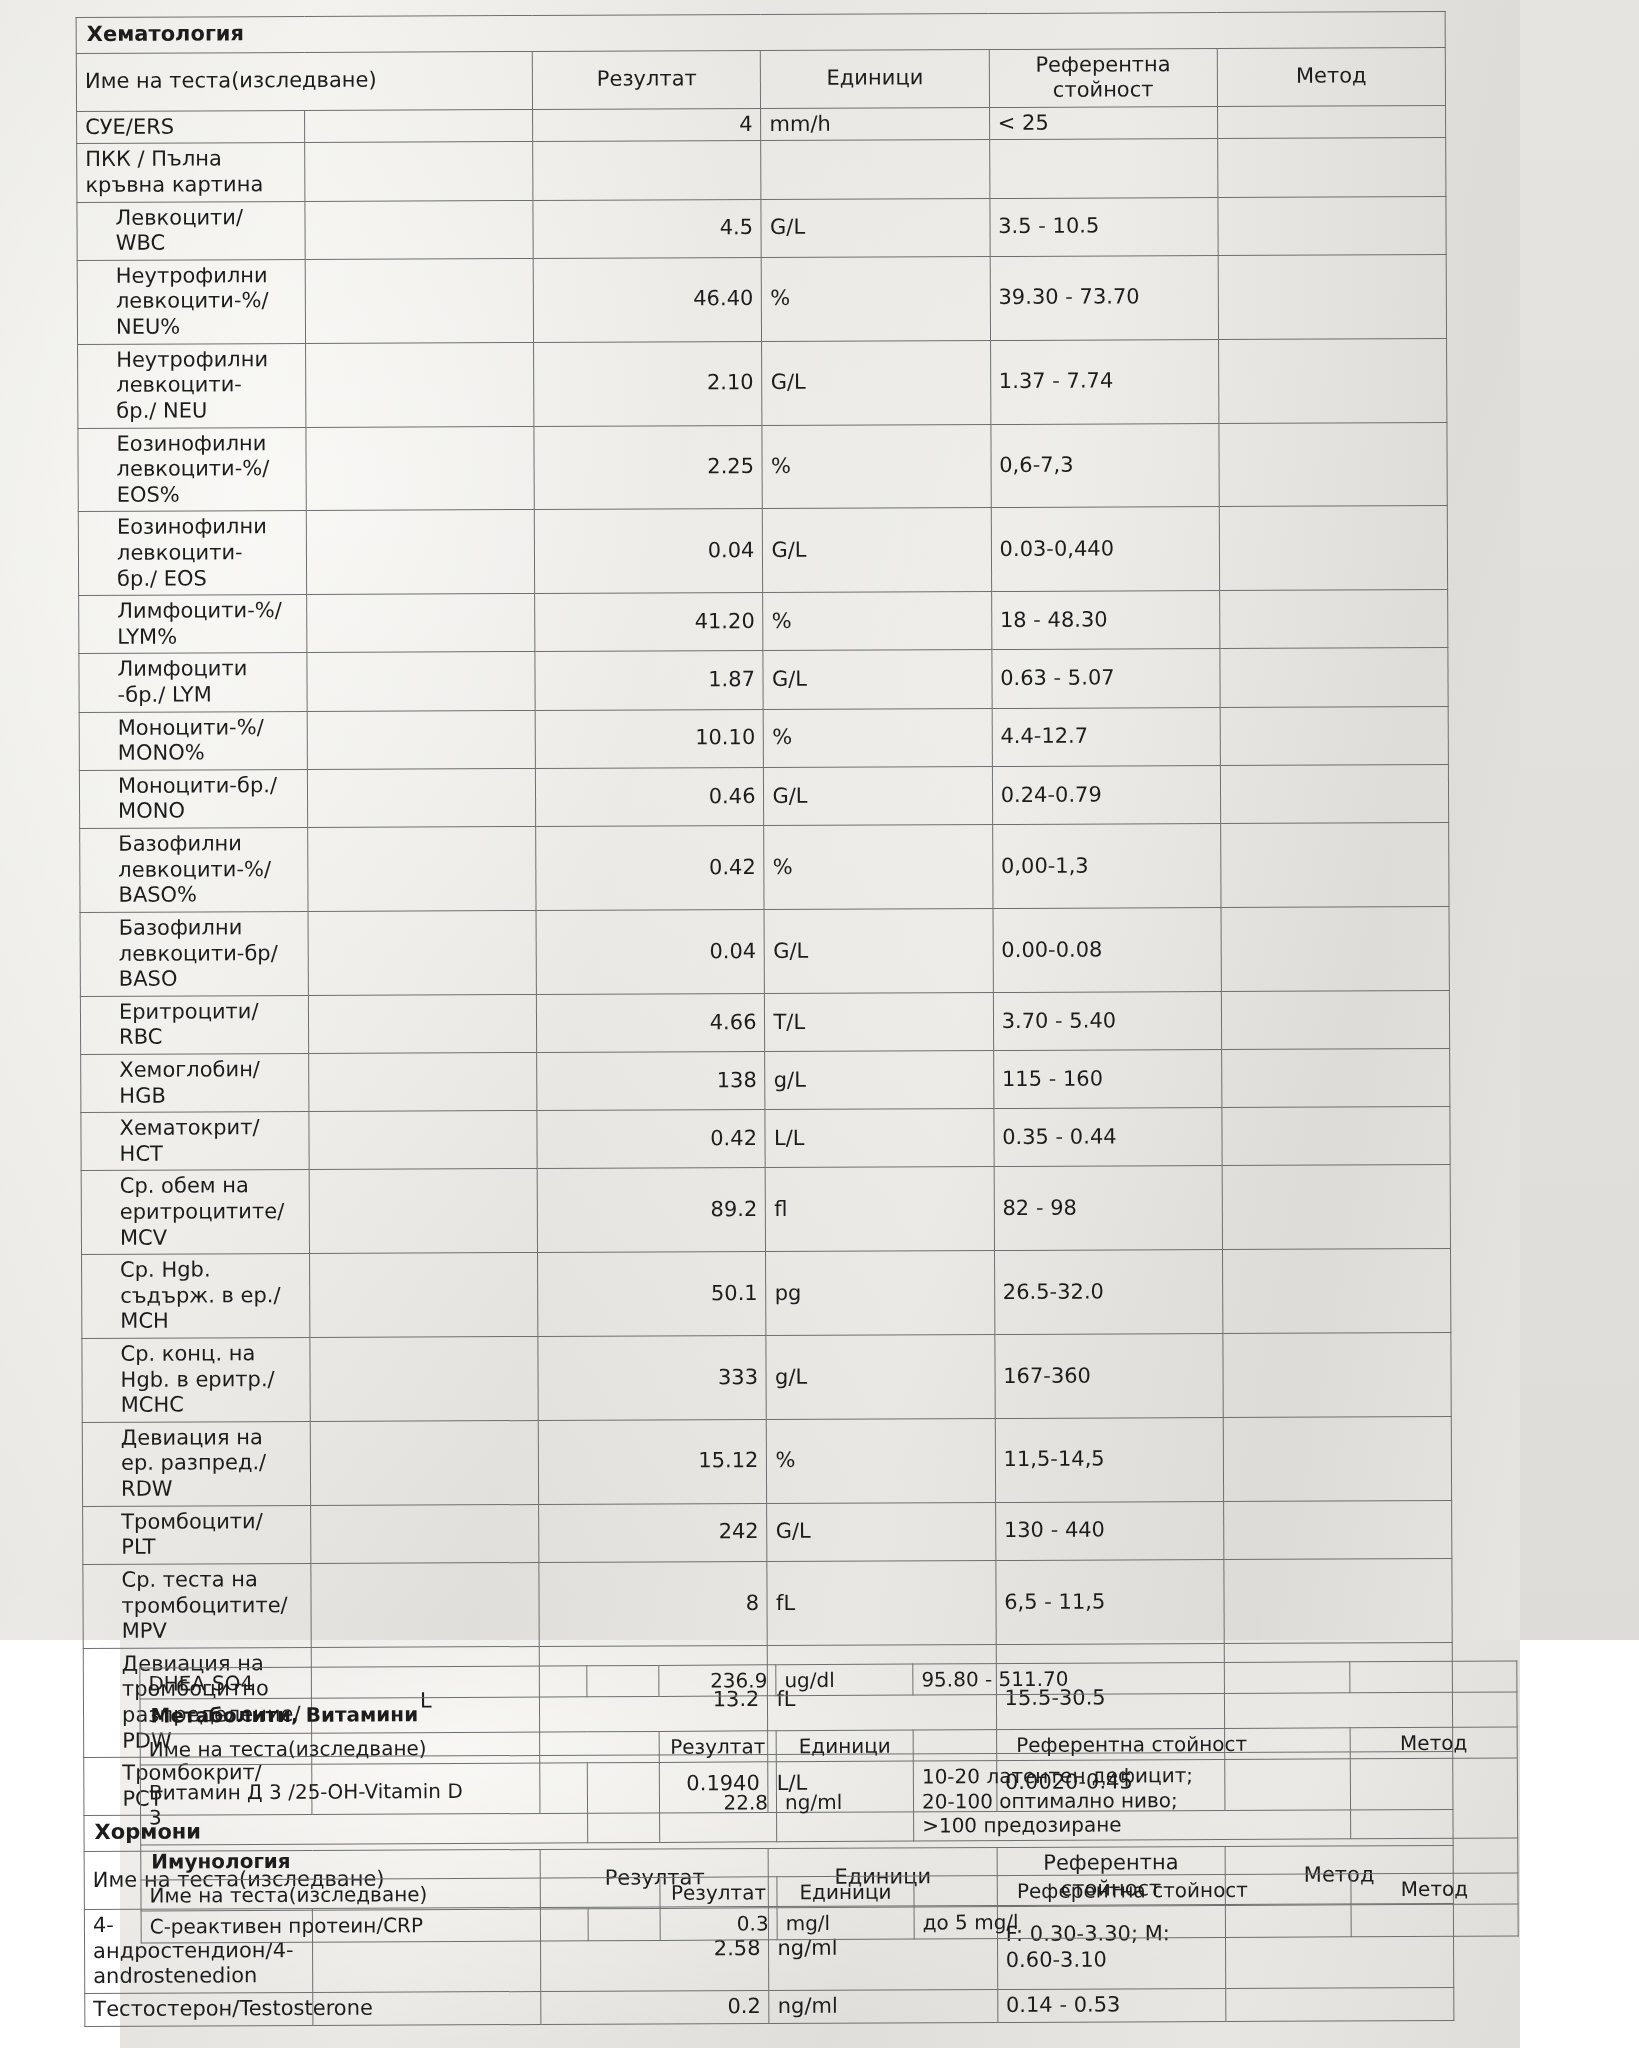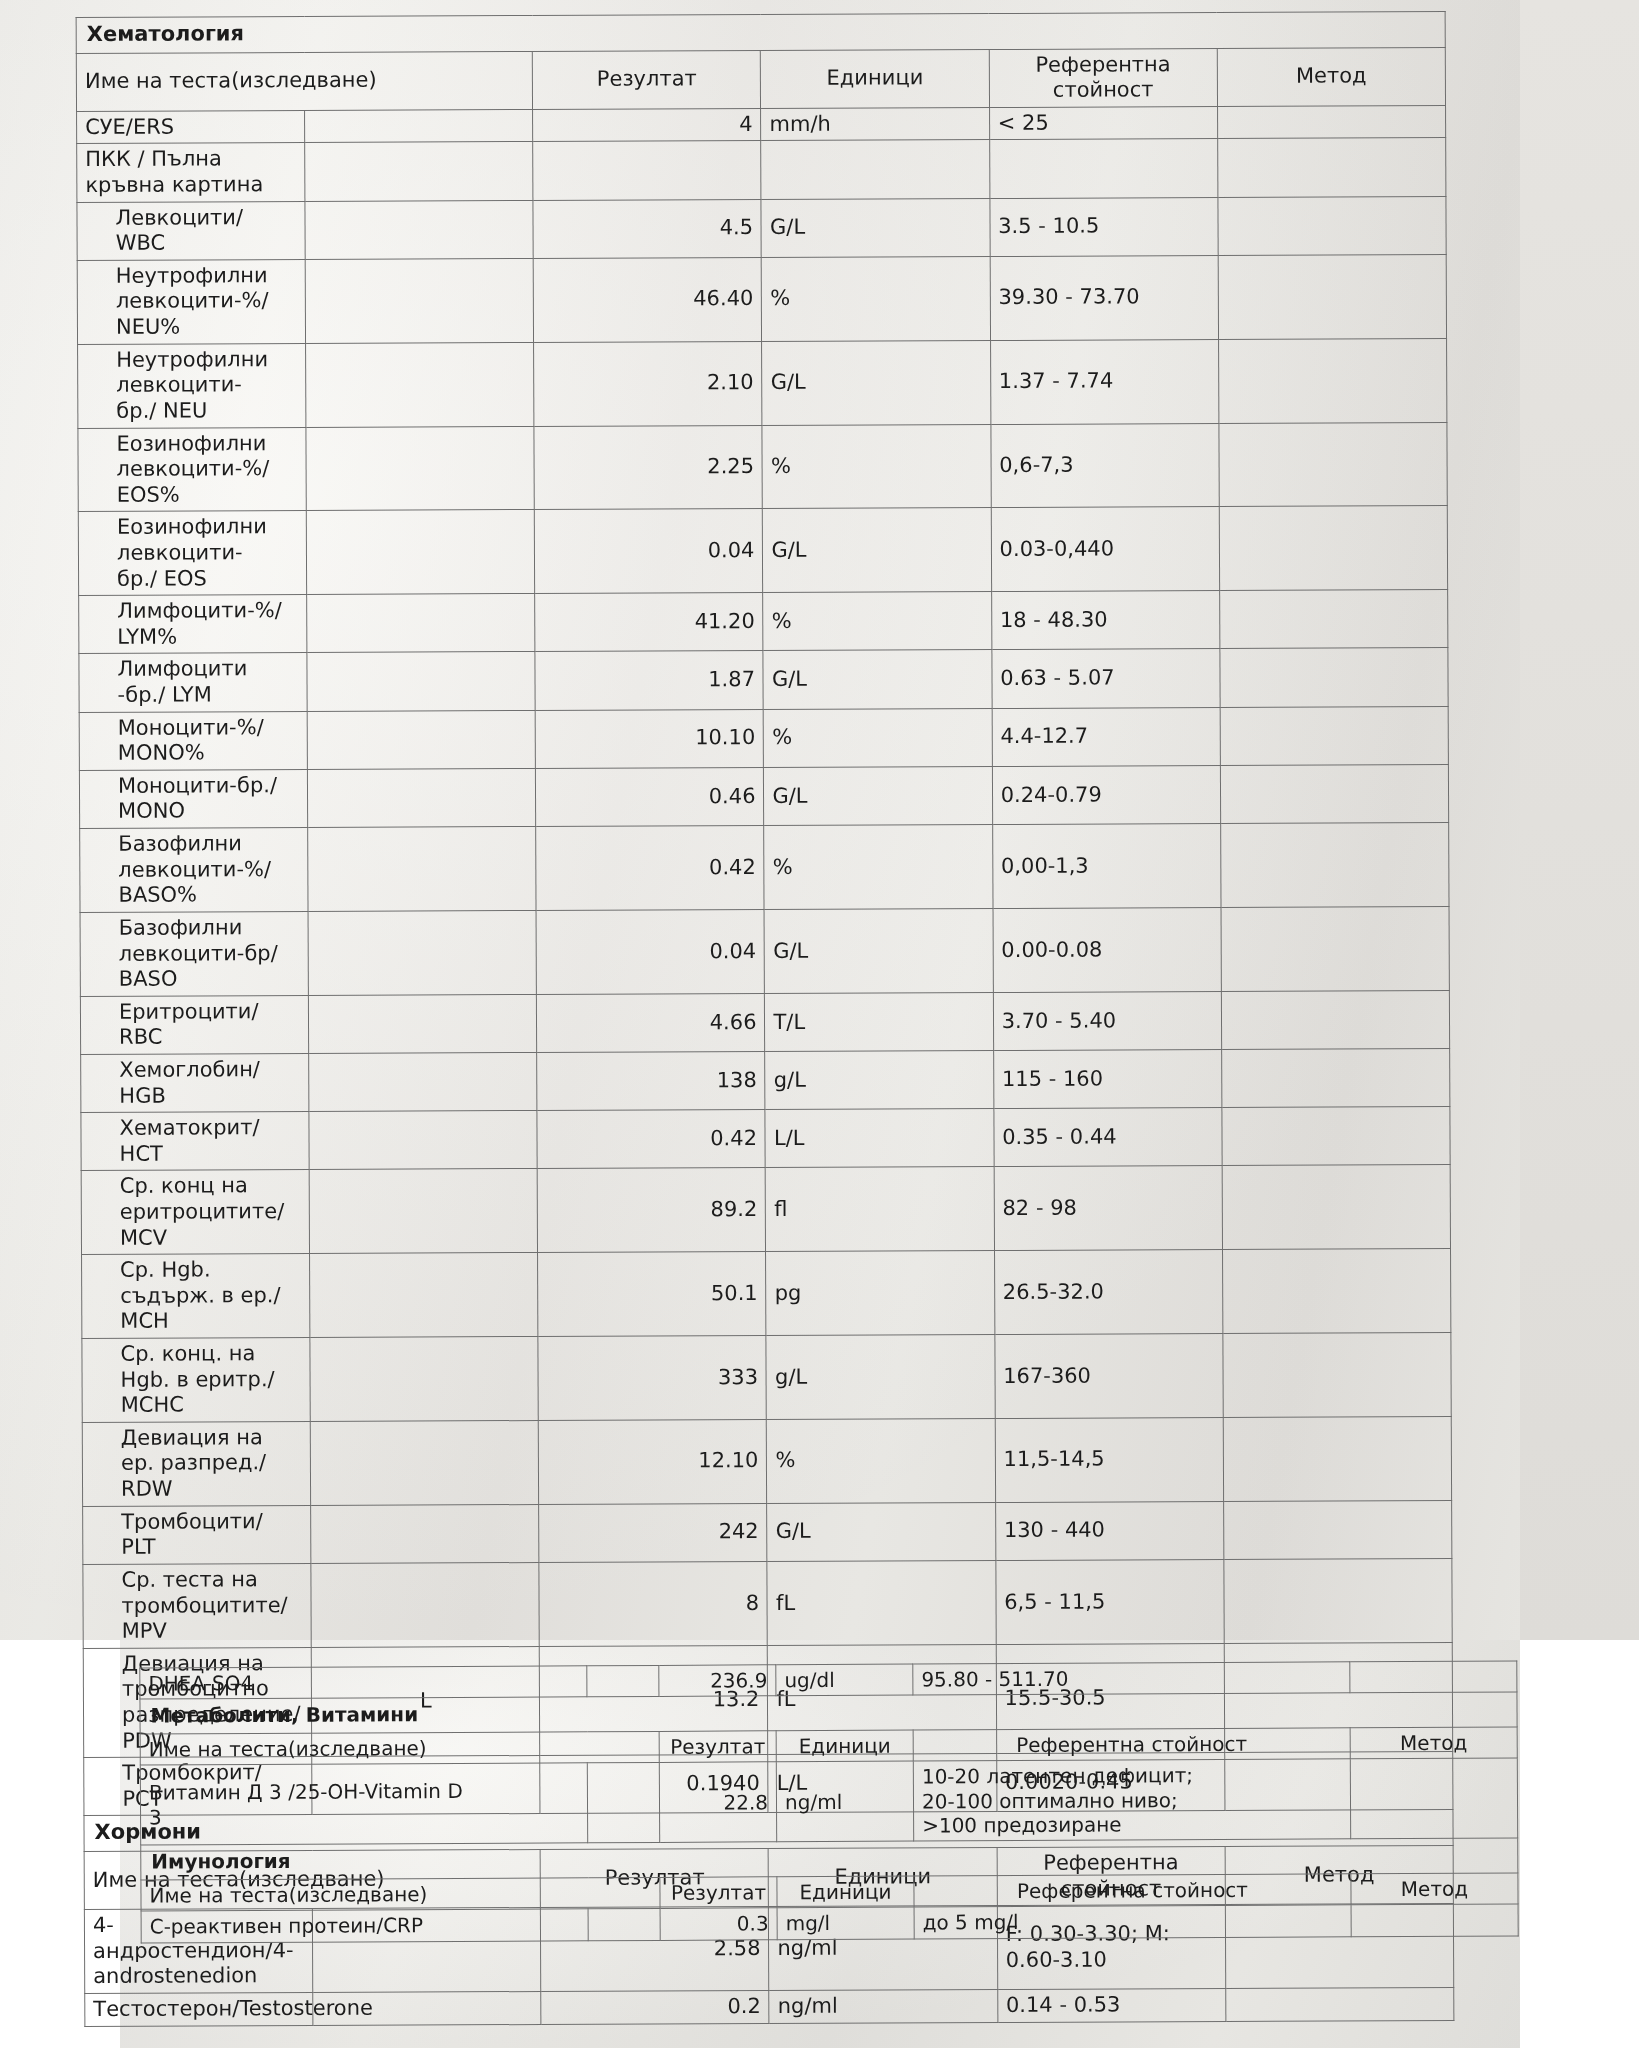--- a/index.html
+++ b/index.html
@@ -271,21 +271,21 @@
       </tr>
       <tr>
         <td class="c-name nowrapish indent1">Хематокрит/ HCT</td>
         <td class="c-flag"></td>
         <td class="c-res">0.42</td>
         <td class="c-units">L/L</td>
         <td class="c-ref nowrapish">0.35 - 0.44</td>
         <td class="c-meth"></td>
       </tr>
       <tr>
-        <td class="c-name nowrapish indent1">Ср. конц на еритроцитите/
+        <td class="c-name nowrapish indent1">Ср. обем на еритроцитите/
 MCV</td>
         <td class="c-flag"></td>
         <td class="c-res">89.2</td>
         <td class="c-units">fl</td>
         <td class="c-ref nowrapish">82 - 98</td>
         <td class="c-meth"></td>
       </tr>
       <tr>
         <td class="c-name nowrapish indent1">Ср. Hgb. съдърж. в ер./ MCH</td>
         <td class="c-flag"></td>
@@ -300,21 +300,21 @@
         <td class="c-flag"></td>
         <td class="c-res">333</td>
         <td class="c-units">g/L</td>
         <td class="c-ref nowrapish">167-360</td>
         <td class="c-meth"></td>
       </tr>
       <tr>
         <td class="c-name nowrapish indent1">Девиация на ер. разпред./
 RDW</td>
         <td class="c-flag"></td>
-        <td class="c-res">12.10</td>
+        <td class="c-res">15.12</td>
         <td class="c-units">%</td>
         <td class="c-ref nowrapish">11,5-14,5</td>
         <td class="c-meth"></td>
       </tr>
       <tr>
         <td class="c-name nowrapish indent1">Тромбоцити/ PLT</td>
         <td class="c-flag"></td>
         <td class="c-res">242</td>
         <td class="c-units">G/L</td>
         <td class="c-ref nowrapish">130 - 440</td>

